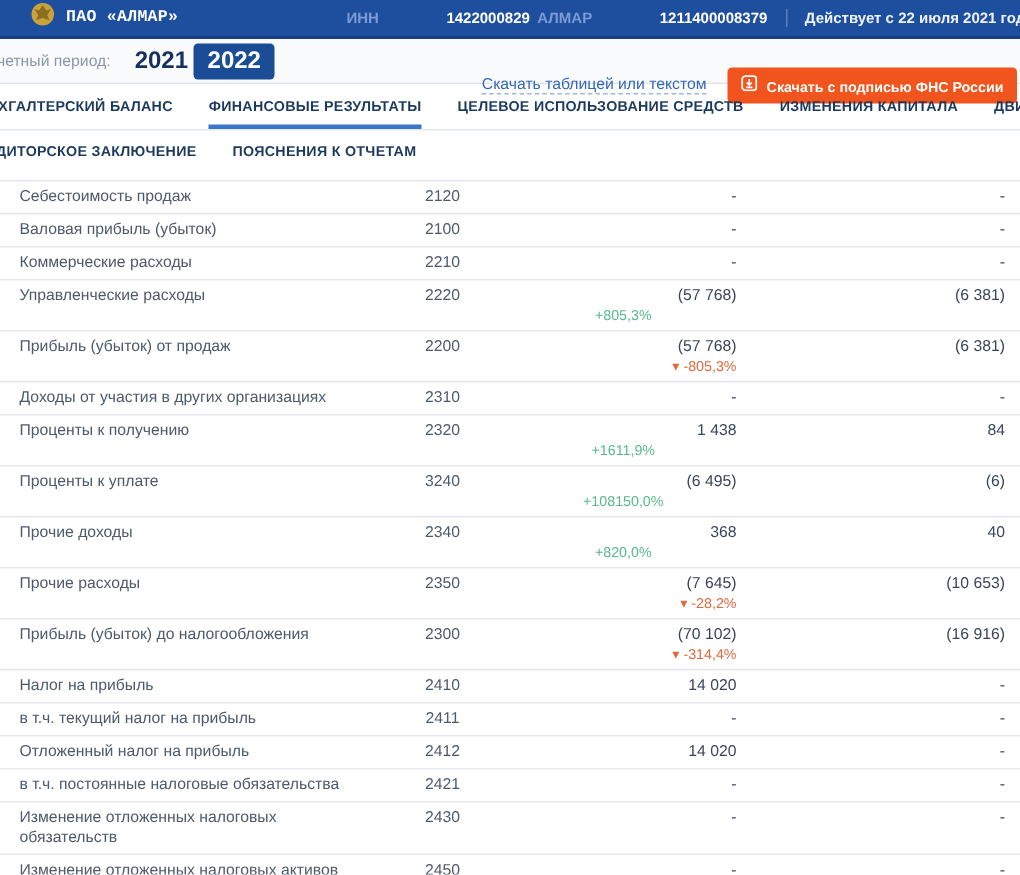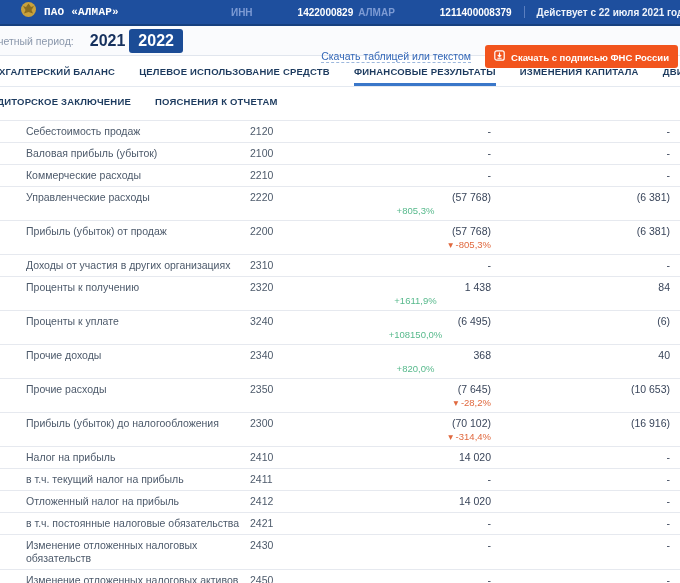--- a/index.html
+++ b/index.html
@@ -43,23 +43,23 @@
   .tab-row1{ margin-left:-14px; border-bottom:1px solid #e4e9f0; }
   .tab-row2{ margin-left:-15px; padding-top:5px; padding-bottom:4px; }
   .tab{ font-size:9.5px; font-weight:bold; color:#1c3a5e; letter-spacing:.2px; cursor:pointer;
     padding:4px 0 6px 0; border-bottom:3px solid transparent; }
   .tab.active{ border-bottom-color:var(--tab_underline); }
 
   
   .report-table{ border-top:1px solid #e6e9ef; }
   .t-row{ display:grid; grid-template-columns:250px 90px 155px 185px;
     border-bottom:1px solid #e6e9ef; padding:4px 0; align-items:start; }
-  .c-label{ padding-left:26px; font-size:10.5px; color:#4d5a6b; line-height:13px; }
+  .c-label{ padding-left:13px; font-size:10.5px; color:#4d5a6b; line-height:13px; }
   .c-label span{ display:inline-block; max-width:215px; }
-  .c-code{ font-size:10.5px; color:#4d5a6b; line-height:13px; }
+  .c-code{ text-align:center; font-size:10.5px; color:#4d5a6b; line-height:13px; }
   .c-cur{ text-align:right; padding-right:4px; font-size:10.5px; color:#39455a; line-height:13px; }
   .c-prev{ text-align:right; padding-right:10px; font-size:10.5px; color:#39455a; line-height:13px; }
   .chg{ display:block; font-size:9.5px; line-height:11px; margin-top:1px; }
   .chg.up{ color:var(--positive_green);text-align:center; }
   .chg.down{ color:var(--negative_orange); }
 </style>
 </head>
 <body>
 
 <div class="viewport">
@@ -99,22 +99,22 @@
           </svg>
         </span>
         <span>Скачать с подписью ФНС России</span>
       </button>
     </div>
   </div>
 
   <nav class="tabs">
     <div class="tab-row tab-row1" id="tab-row1">
         <span class="tab">БУХГАЛТЕРСКИЙ БАЛАНС</span>
+        <span class="tab active">ФИНАНСОВЫЕ РЕЗУЛЬТАТЫ</span>
         <span class="tab">ЦЕЛЕВОЕ ИСПОЛЬЗОВАНИЕ СРЕДСТВ</span>
-        <span class="tab active">ФИНАНСОВЫЕ РЕЗУЛЬТАТЫ</span>
         <span class="tab">ИЗМЕНЕНИЯ КАПИТАЛА</span>
         <span class="tab">ДВИЖЕНИЕ ДЕН. СРЕДСТВ</span>
       </div>
     <div class="tab-row tab-row2" id="tab-row2">
         <span class="tab">АУДИТОРСКОЕ ЗАКЛЮЧЕНИЕ</span>
         <span class="tab">ПОЯСНЕНИЯ К ОТЧЕТАМ</span>
       </div>
   </nav>
 
   <main class="report-table" id="report-table">

